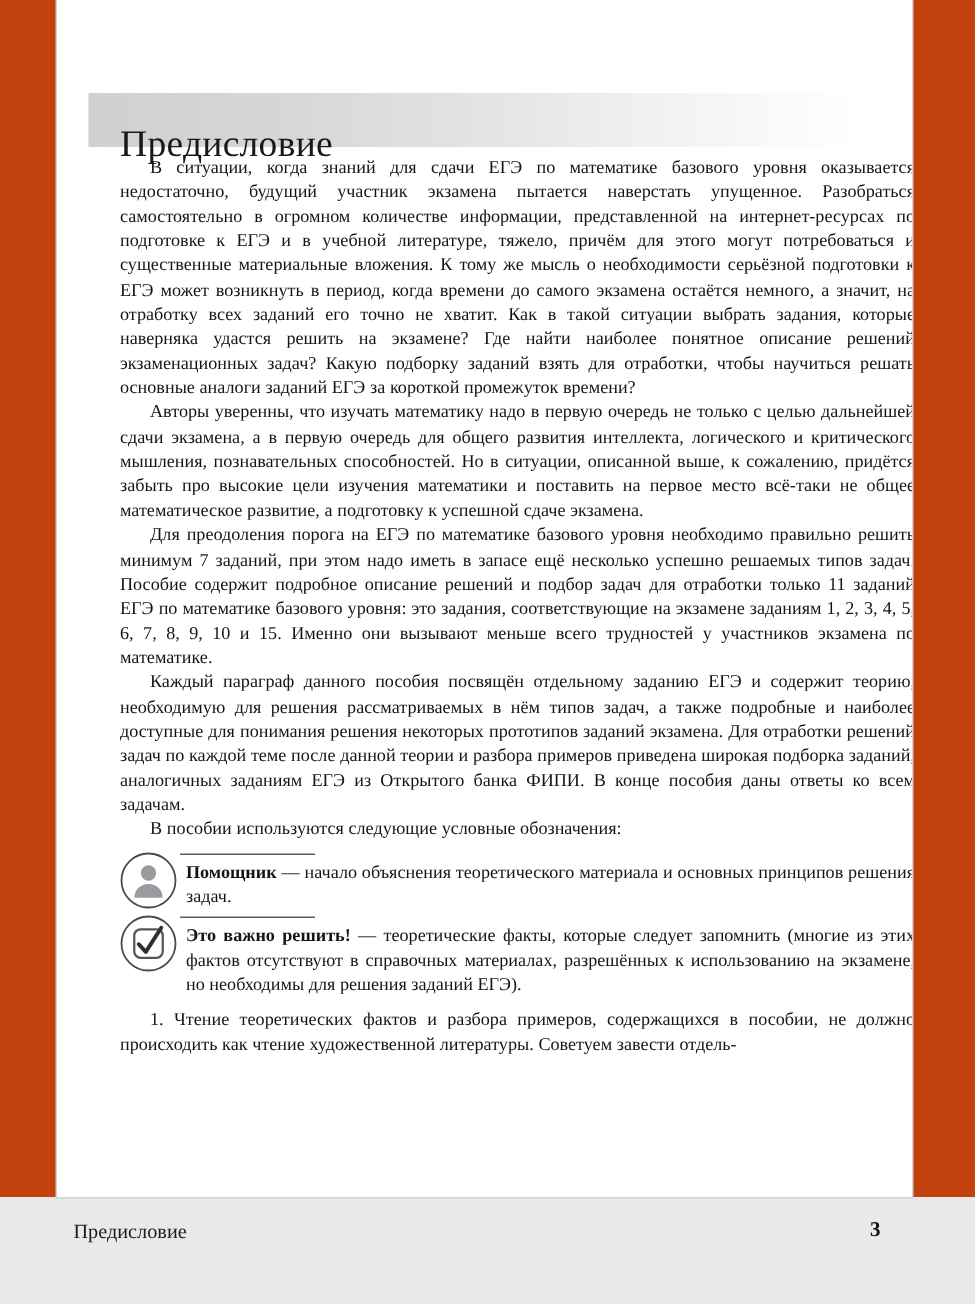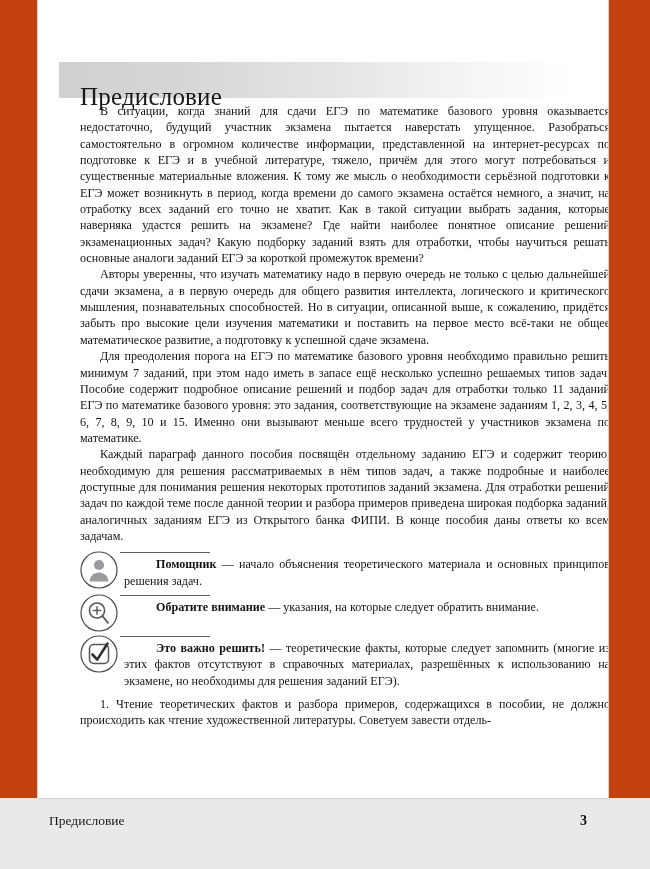--- a/index.html
+++ b/index.html
@@ -114,21 +114,20 @@
   .legend-text {
     flex: 1 1 auto;
     padding-top: 7px;
     font-size: 12.1px;
     line-height: 16.35px;
     text-align: justify;
     color: #141416;
   }
   .legend-text b {
     font-weight: 700;
-    margin-left: 32px;
   }
 
   
   .tail-text {
     margin-top: 7px;
   }
 
   
   .footer {
     position: absolute;
@@ -174,56 +173,40 @@
 
       <div class="title-band"></div>
       <h1 class="chapter-title">Предисловие</h1>
 
       <div class="body-text">
 
         <p class="para">В ситуации, когда знаний для сдачи ЕГЭ по математике базового уровня оказывается недостаточно, будущий участник экзамена пытается наверстать упущенное. Разобраться самостоятельно в огромном количестве информации, представленной на интернет-ресурсах по подготовке к ЕГЭ и в учебной литературе, тяжело, причём для этого могут потребоваться и существенные материальные вложения. К тому же мысль о необходимости серьёзной подготовки к ЕГЭ может возникнуть в период, когда времени до самого экзамена остаётся немного, а значит, на отработку всех заданий его точно не хватит. Как в такой ситуации выбрать задания, которые наверняка удастся решить на экзамене? Где найти наиболее понятное описание решений экзаменационных задач? Какую подборку заданий взять для отработки, чтобы научиться решать основные аналоги заданий ЕГЭ за короткой промежуток времени?</p>
         <p class="para">Авторы уверенны, что изучать математику надо в первую очередь не только с целью дальнейшей сдачи экзамена, а в первую очередь для общего развития интеллекта, логического и критического мышления, познавательных способностей. Но в ситуации, описанной выше, к сожалению, придётся забыть про высокие цели изучения математики и поставить на первое место всё-таки не общее математическое развитие, а подготовку к успешной сдаче экзамена.</p>
         <p class="para">Для преодоления порога на ЕГЭ по математике базового уровня необходимо правильно решить минимум 7 заданий, при этом надо иметь в запасе ещё несколько успешно решаемых типов задач. Пособие содержит подробное описание решений и подбор задач для отработки только 11 заданий ЕГЭ по математике базового уровня: это задания, соответствующие на экзамене заданиям 1, 2, 3, 4, 5, 6, 7, 8, 9, 10 и 15. Именно они вызывают меньше всего трудностей у участников экзамена по математике.</p>
         <p class="para">Каждый параграф данного пособия посвящён отдельному заданию ЕГЭ и содержит теорию, необходимую для решения рассматриваемых в нём типов задач, а также подробные и наиболее доступные для понимания решения некоторых прототипов заданий экзамена. Для отработки решений задач по каждой теме после данной теории и разбора примеров приведена широкая подборка заданий, аналогичных заданиям ЕГЭ из Открытого банка ФИПИ. В конце пособия даны ответы ко всем задачам.</p>
+        <p class="para">В пособии используются следующие условные обозначения:</p>
 
         <div class="legend">
 
           <div class="legend-row">
             <div class="legend-icon-col">
               <div class="legend-rule"></div>
               <div class="legend-icon">
                 <svg width="38" height="38" viewBox="0 0 38 38" aria-hidden="true">
                   <circle cx="19" cy="19" r="18" fill="none" stroke="#4a4a4f" stroke-width="1.2"></circle>
                   <circle cx="19" cy="14" r="5.1" fill="#9a9a9f"></circle>
                   <path d="M9.6 30.5c0-5.4 4.2-9.1 9.4-9.1s9.4 3.7 9.4 9.1z" fill="#9a9a9f"></path>
                 </svg>
               </div>
             </div>
             <div class="legend-text">
               <b>Помощник</b><span> — </span><span>начало объяснения теоретического материала и основных принципов решения задач.</span>
             </div>
           </div>
 
-          <div class="legend-row">
-            <div class="legend-icon-col">
-              <div class="legend-rule"></div>
-              <div class="legend-icon">
-                <svg width="38" height="38" viewBox="0 0 38 38" aria-hidden="true">
-                  <circle cx="19" cy="19" r="18" fill="none" stroke="#4a4a4f" stroke-width="1.2"></circle>
-                  <circle cx="17" cy="16.5" r="7.6" fill="none" stroke="#55555a" stroke-width="1.5"></circle>
-                  <line x1="17" y1="12.2" x2="17" y2="20.8" stroke="#55555a" stroke-width="1.4"></line>
-                  <line x1="12.7" y1="16.5" x2="21.3" y2="16.5" stroke="#55555a" stroke-width="1.4"></line>
-                  <line x1="22.4" y1="22" x2="28.5" y2="29.5" stroke="#55555a" stroke-width="1.8"></line>
-                </svg>
-              </div>
-            </div>
-            <div class="legend-text">
-              <b>Обратите внимание</b><span> — </span><span>указания, на которые следует обратить внимание.</span>
-            </div>
-          </div>
 
           <div class="legend-row">
             <div class="legend-icon-col">
               <div class="legend-rule"></div>
               <div class="legend-icon">
                 <svg width="38" height="38" viewBox="0 0 38 38" aria-hidden="true">
                   <circle cx="19" cy="19" r="18" fill="none" stroke="#4a4a4f" stroke-width="1.2"></circle>
                   <rect x="9.5" y="9.5" width="19" height="19" rx="4.2" ry="4.2" fill="none" stroke="#55555a" stroke-width="1.5"></rect>
                   <path d="M12.5 19.5 L17.2 24.6 L27.5 8.5" fill="none" stroke="#2f2f33" stroke-width="2.6" stroke-linecap="round" stroke-linejoin="round"></path>
                 </svg>

